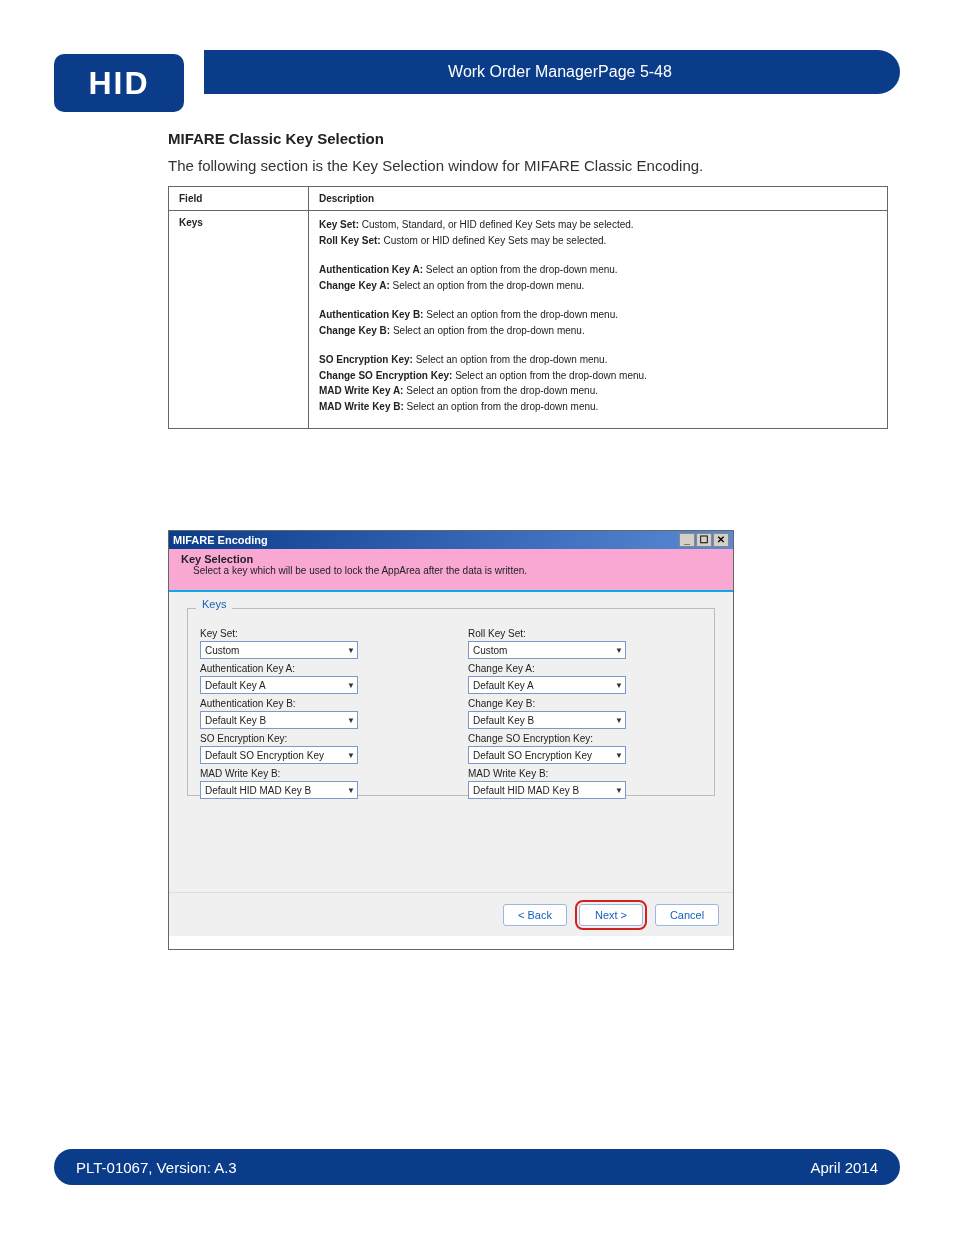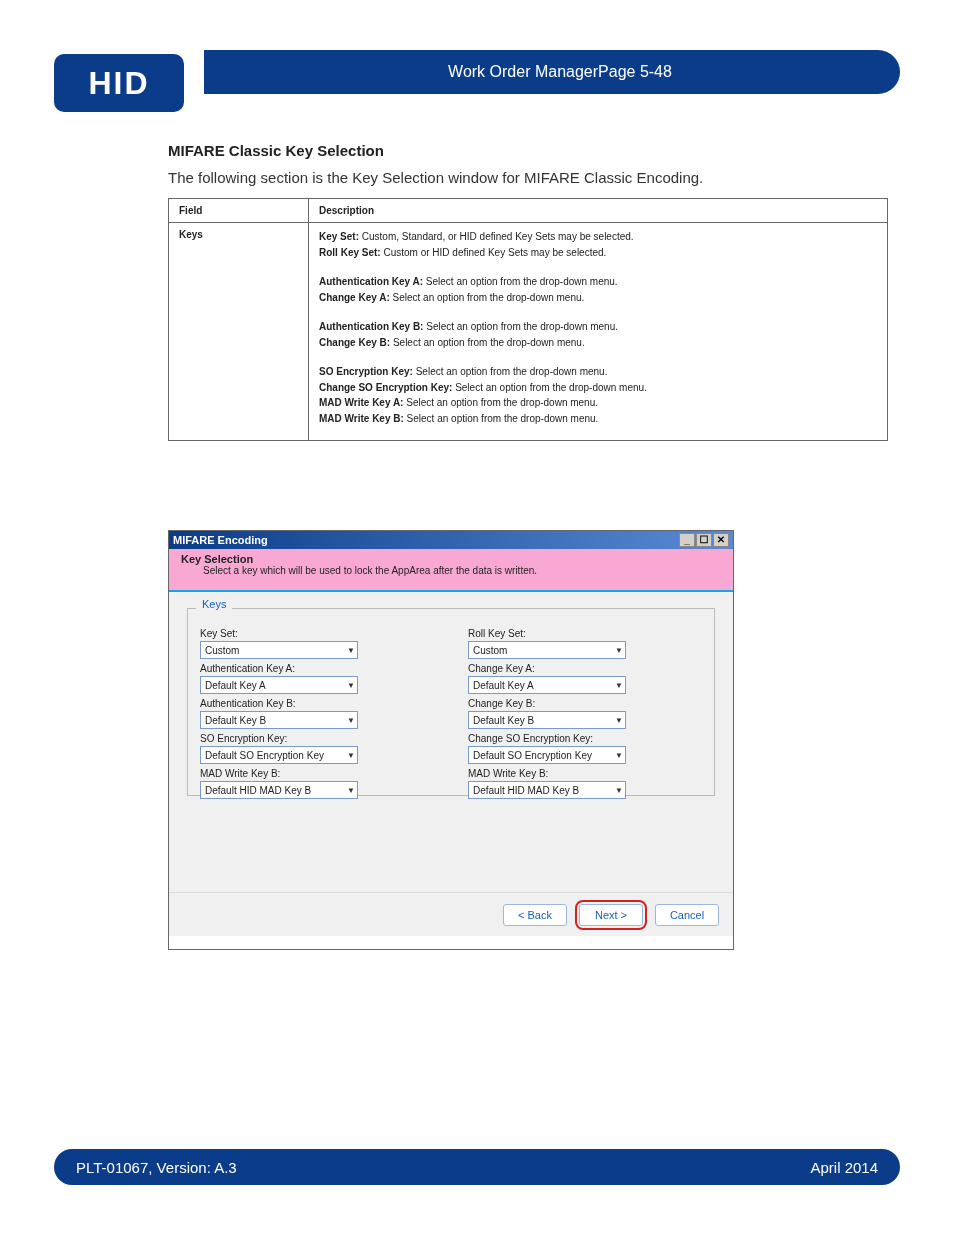--- a/index.html
+++ b/index.html
@@ -32,21 +32,21 @@
     background:#0b3c8a; border-radius:18px; color:#fff;
     display:flex; align-items:center; justify-content:space-between;
     padding:0 22px; font-size:15px;
   }
 
   
   .content {
     position:absolute; top:130px; left:168px; width:720px;
     color:#222;
   }
-  .content h3 { font-weight:bold; font-size:15px; margin-bottom:10px;margin-top:12px; }
+  .content h3 { font-weight:bold; font-size:15px; margin-bottom:10px; }
   .content p.intro { font-size:15px; margin-bottom:12px; color:#333; }
 
   table.desc {
     border-collapse: collapse; width:100%; font-size:10px;
   }
   table.desc td, table.desc th {
     border:1px solid #666; padding:6px 10px; vertical-align:top; text-align:left;
   }
   table.desc th { font-weight:bold; background:#fff; }
   table.desc td .blk { margin-bottom:14px; line-height:1.55; }
@@ -70,21 +70,21 @@
   }
   .titlebar .wb span{
     width:16px;height:14px;background:#d4d0c8;border:1px solid #888;
     display:inline-flex;align-items:center;justify-content:center;
     color:#000;font-size:10px;line-height:1;margin-left:1px;
   }
   .win-head {
     padding:4px 12px 14px 12px; background:#f9a8d4; border-bottom:2px solid #0ea5e9;
   }
   .win-head .t1{font-weight:bold;font-size:11px;}
-  .win-head .t2{font-size:10px;margin-left:22px;color:#222;}
+  .win-head .t2{font-size:10px;margin-left:12px;color:#222;}
   .win-body{
     background:#f0f0f0; padding:16px 18px 10px 18px; height:300px;
   }
   .groupbox{
     border:1px solid #bbb; border-top:none; position:relative; padding:18px 12px 10px 12px;
     background:#f0f0f0; height:188px;
   }
   .groupbox::before{
     content:""; position:absolute; top:0; left:0; right:0; height:1px; background:#bbb;
   }

